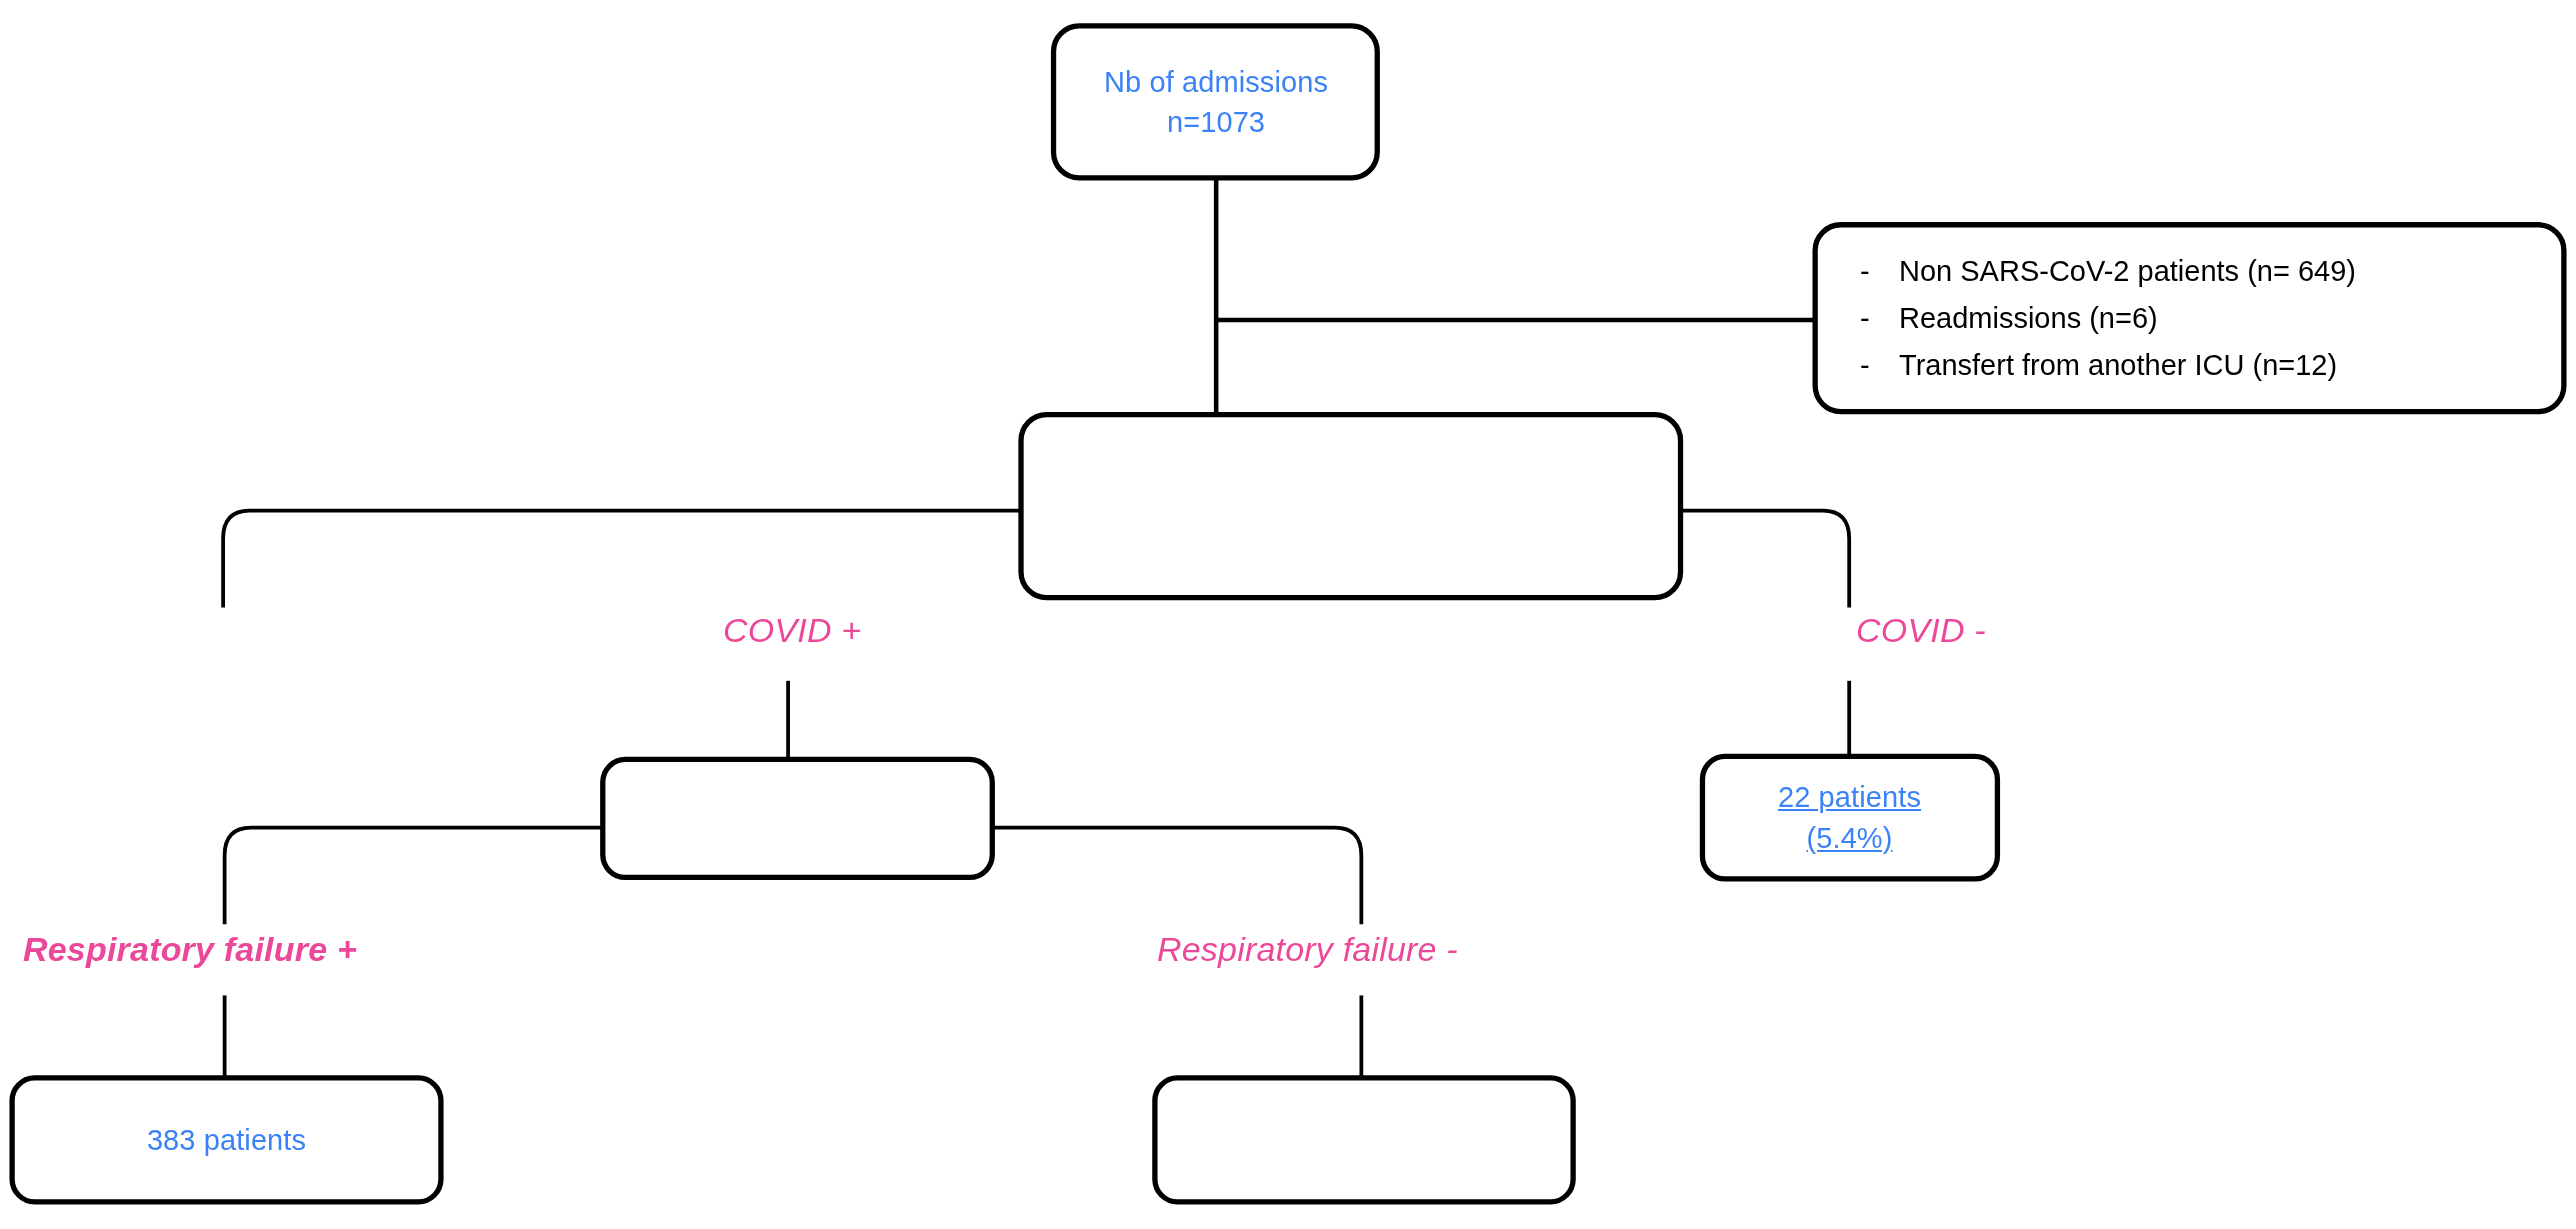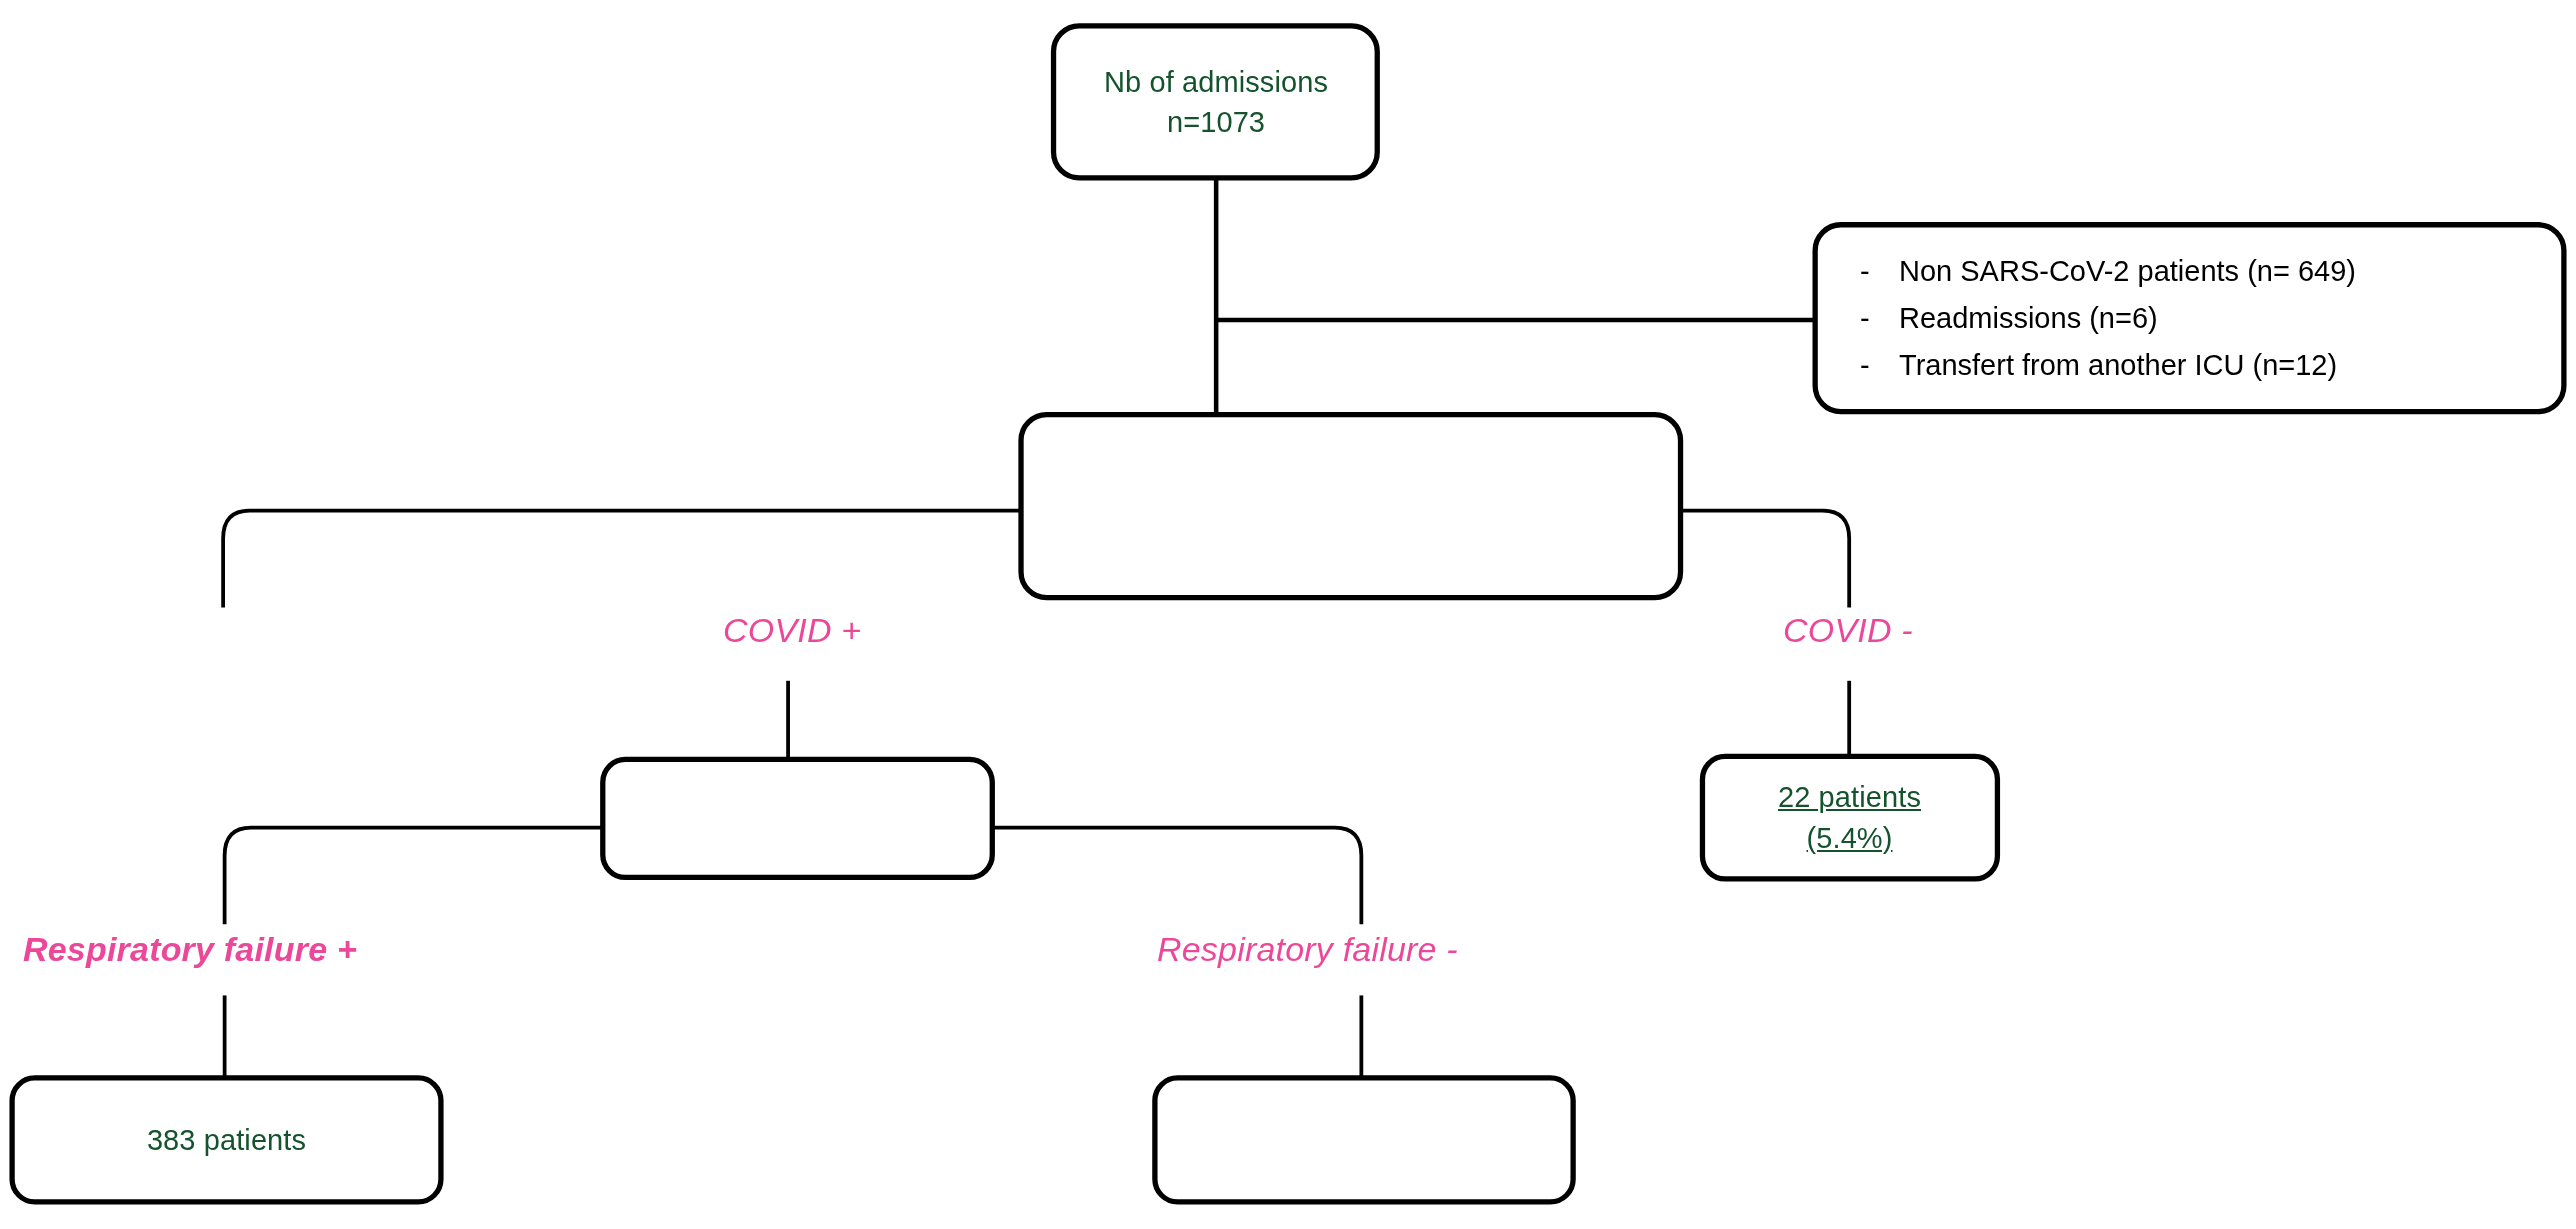--- a/index.html
+++ b/index.html
@@ -46,21 +46,21 @@
     stroke-linecap: butt;
     stroke-linejoin: round;
   }
   .node-text {
     position: absolute;
     display: flex;
     flex-direction: column;
     align-items: center;
     justify-content: center;
     text-align: center;
-    color: #14532d;
+    color: #3b82f6;
     font-family: "Liberation Sans", sans-serif;
     font-size: 29px;
     line-height: 1.38;
     letter-spacing: 0.1px;
     box-sizing: border-box;
   }
   .node-text .line {
     display: block;
     white-space: nowrap;
   }
@@ -164,20 +164,20 @@
     <span class="line">(5.4%)</span>
   </div>
 
   <div class="node-text" style="left:12px; top:1078px; width:429px; height:124px;">
     <span class="line">383 patients</span>
   </div>
 
 
   <div class="edge-label" style="left:723px; top:611px;">COVID +</div>
 
-  <div class="edge-label" style="left:1783px; top:611px;">COVID -</div>
+  <div class="edge-label" style="left:1856px; top:611px;">COVID -</div>
 
   <div class="edge-label" style="left:23px; top:930px;font-weight:bold;">Respiratory failure +</div>
 
   <div class="edge-label" style="left:1157px; top:930px;">Respiratory failure -</div>
 
 </div>
 
 
 </body></html>

